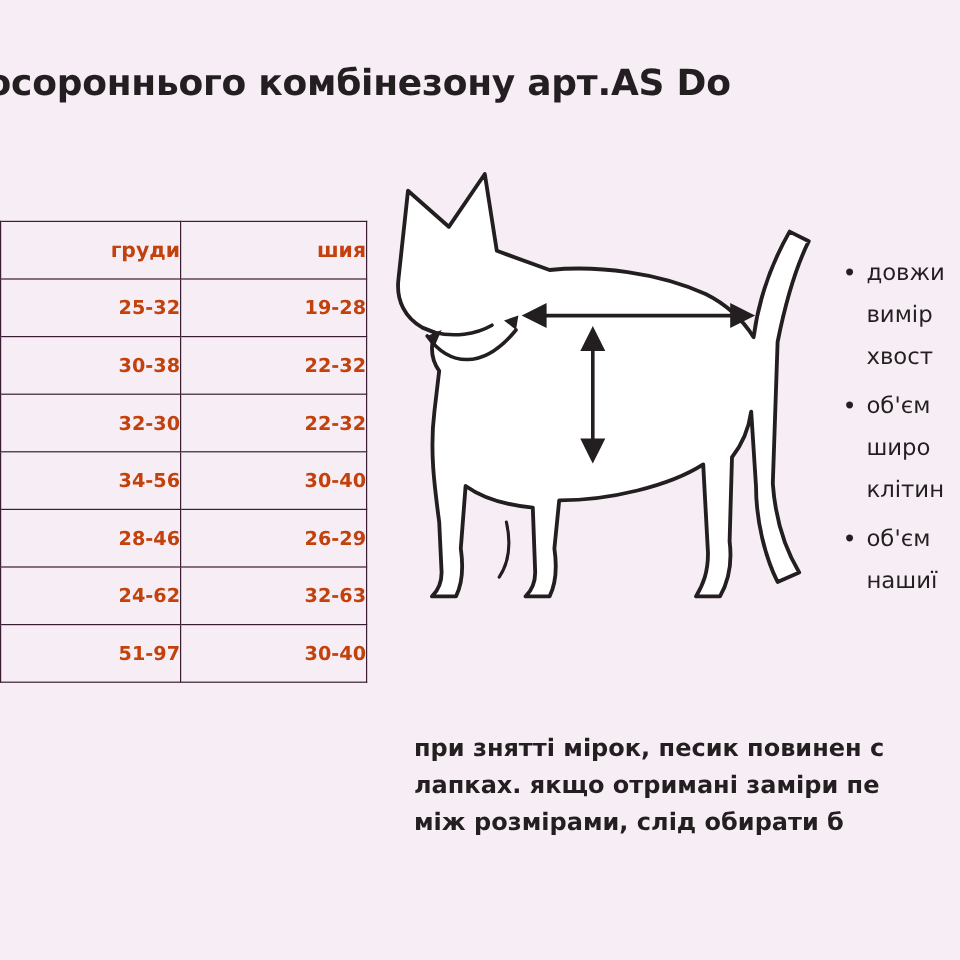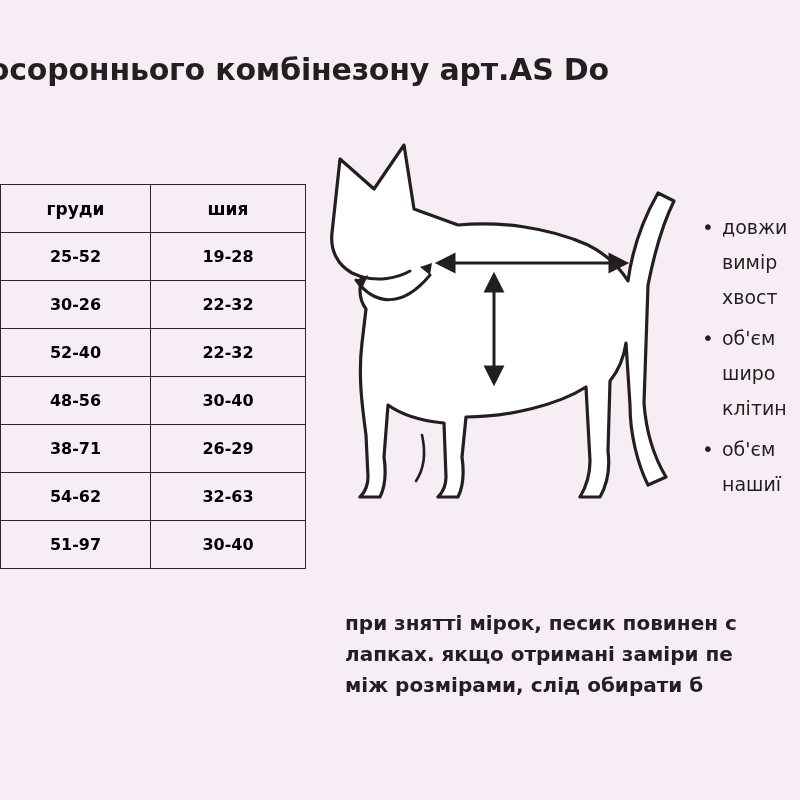--- a/index.html
+++ b/index.html
@@ -43,25 +43,25 @@
   }
   table.size-table {
     border-collapse: collapse;
     width: 425px;
     table-layout: fixed;
   }
   table.size-table th,
   table.size-table td {
     border: 1px solid #3a1d33;
     height: 47px;
-    text-align: center;
+    text-align: right;
     vertical-align: middle;
     font-size: 16px;
     font-weight: 700;
-    color: #000000;
+    color: #c2410c;
     background: #f7eef5;
     padding: 0;
   }
   table.size-table th {
     font-size: 17px;
   }
   table.size-table col.c0 { width: 120px; }
   table.size-table col.c1 { width: 150px; }
   table.size-table col.c2 { width: 155px; }
 
@@ -133,46 +133,46 @@
       <thead>
         <tr>
           <th>а</th>
           <th>груди</th>
           <th>шия</th>
         </tr>
       </thead>
       <tbody>
         <tr>
           <td></td>
-          <td>25-52</td>
+          <td>25-32</td>
           <td>19-28</td>
         </tr>
         <tr>
           <td></td>
-          <td>30-26</td>
+          <td>30-38</td>
           <td>22-32</td>
         </tr>
         <tr>
           <td></td>
-          <td>52-40</td>
+          <td>32-30</td>
           <td>22-32</td>
         </tr>
         <tr>
           <td></td>
-          <td>48-56</td>
+          <td>34-56</td>
           <td>30-40</td>
         </tr>
         <tr>
           <td></td>
-          <td>38-71</td>
+          <td>28-46</td>
           <td>26-29</td>
         </tr>
         <tr>
           <td></td>
-          <td>54-62</td>
+          <td>24-62</td>
           <td>32-63</td>
         </tr>
         <tr>
           <td></td>
           <td>51-97</td>
           <td>30-40</td>
         </tr>
       </tbody>
     </table>
   </div>

